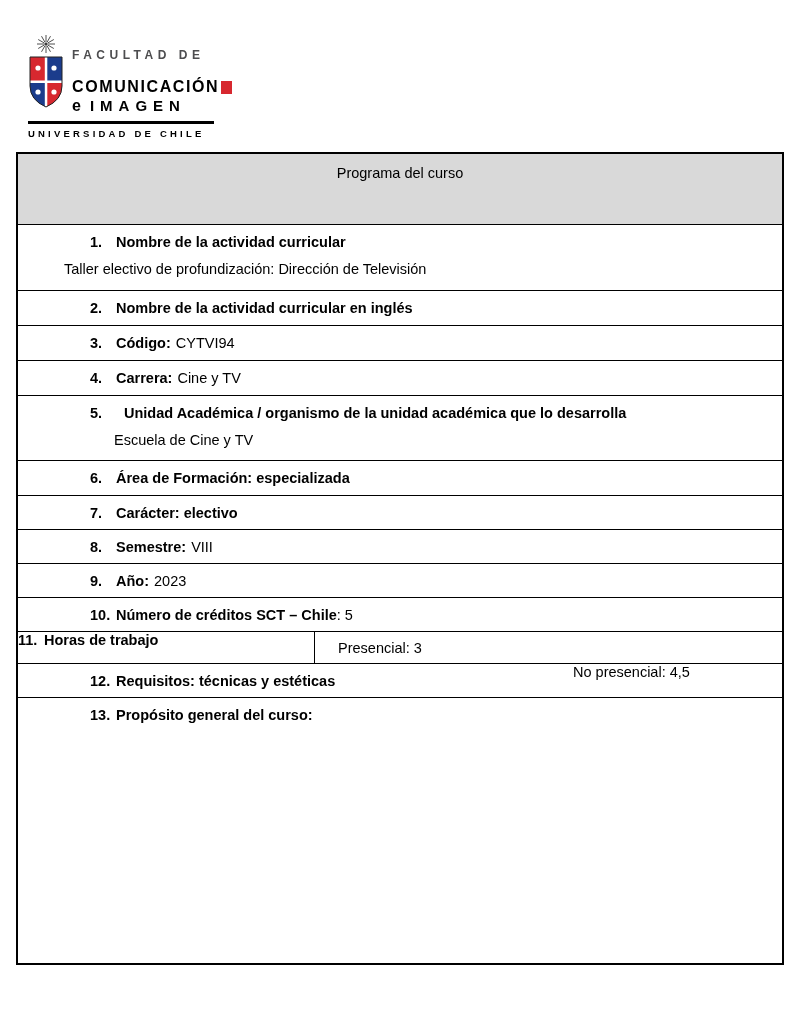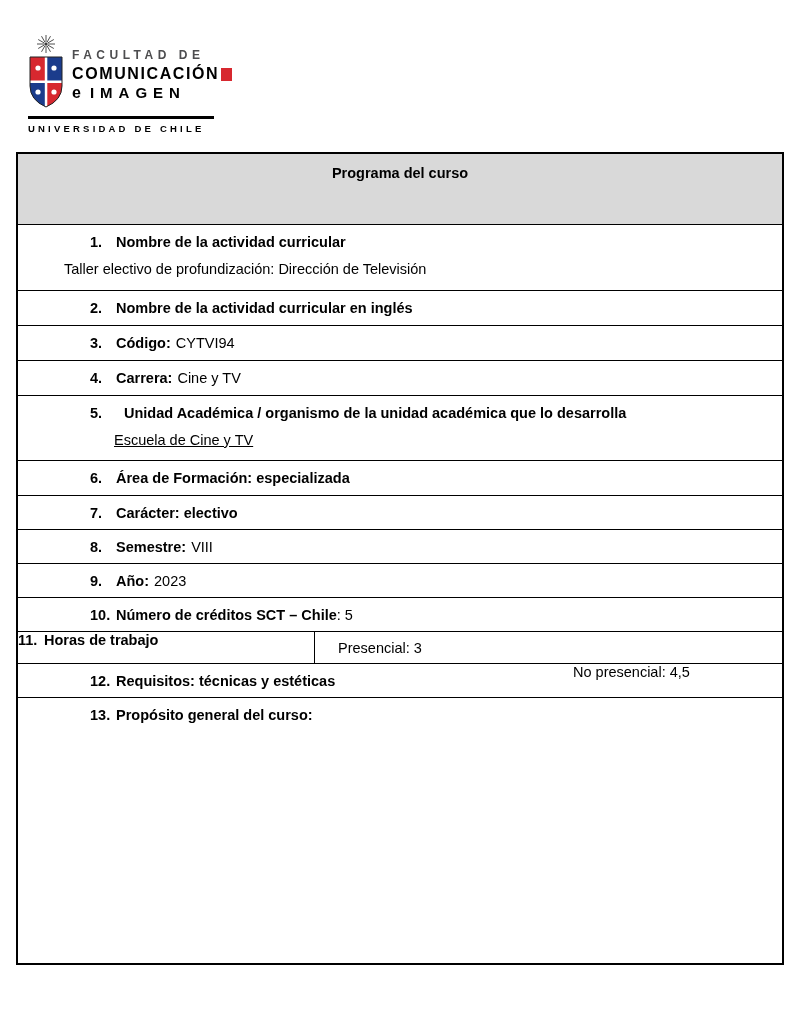--- a/index.html
+++ b/index.html
@@ -12,21 +12,21 @@
     font-size: 14.5px;
   }
   .b { font-weight: 700; }
 
   
   .logo { position: absolute; left: 28px; top: 34px; width: 190px; }
   .logo-top { display: flex; align-items: flex-start; }
   .emblem { width: 38px; height: 76px; flex: 0 0 38px; }
   .logo-text { margin-left: 6px; padding-top: 14px; }
   .l1 { font-size: 12px; font-weight: 700; letter-spacing: 4.5px; color: #4d4d4f; white-space: nowrap; }
-  .l2 { margin-top: 3px; display: flex; align-items: center; }
+  .l2 { margin-top: 16px; display: flex; align-items: center; }
   .l2 span:first-child { font-size: 16px; font-weight: 700; letter-spacing: 1.6px; color: #000; white-space: nowrap; }
   .red-sq { display: inline-block; width: 11px; height: 13px; background: #d7282f; margin-left: 2px; }
   .l3 { margin-top: 1px; display: flex; align-items: baseline; }
   .l3 .e { font-size: 16px; font-weight: 700; margin-right: 9px; }
   .l3 .imagen { font-size: 15px; font-weight: 700; letter-spacing: 6px; white-space: nowrap; }
   .logo-rule { height: 3px; background: #000; margin-top: 6px; width: 186px; }
   .logo-univ { margin-top: 4px; font-size: 9.5px; font-weight: 700; letter-spacing: 3.2px; white-space: nowrap; }
 
   
   .doc-table {
@@ -35,37 +35,37 @@
     border: 2px solid #000;
     display: flex; flex-direction: column;
     background: #fff;
   }
   .row { width: 100%; }
   .row + .row { border-top: 1px solid #000; }
 
   .row-header {
     height: 70px; background: #d9d9d9;
     text-align: center; padding-top: 11px;
-    font-weight: 700; font-size: 14.5px;
+    font-weight: 400; font-size: 14.5px;
   }
 
   .num  { display: inline-block; min-width: 26px; font-weight: 700; }
   .num-wide { display: inline-block; min-width: 34px; font-weight: 700; }
   .list-line { padding-left: 72px; }
   .val  { margin-left: 5px; }
 
   .row-single { display: flex; align-items: center; padding-left: 72px; }
   .h35 { height: 35px; }
   .h34 { height: 34px; }
 
   .row-tall1 { height: 66px; padding-top: 9px; }
   .row-tall1 .value-line { margin-top: 11px; padding-left: 46px; font-weight: 400; }
 
   .row-tall5 { height: 65px; padding-top: 9px; }
-  .row-tall5 .value-line { margin-top: 11px; padding-left: 96px; font-weight: 400; text-decoration: underline; }
+  .row-tall5 .value-line { margin-top: 11px; padding-left: 96px; font-weight: 400; }
 
   .row-cols { height: 32px; display: flex; align-items: stretch; }
   .row-cols .c1 { width: 296px; display: flex; align-items: flex-start; }
   .row-cols .c2 { width: 236px; border-left: 1px solid #000; display: flex; align-items: center; padding-left: 23px; }
   .row-cols .c3 { flex: 1; border-left: 1px solid #000; display: flex; align-items: flex-end; padding-left: 22px; margin-top: 48px; }
 
   .row-last { flex: 1; padding-top: 9px; }
 </style>
 </head>
 <body>

